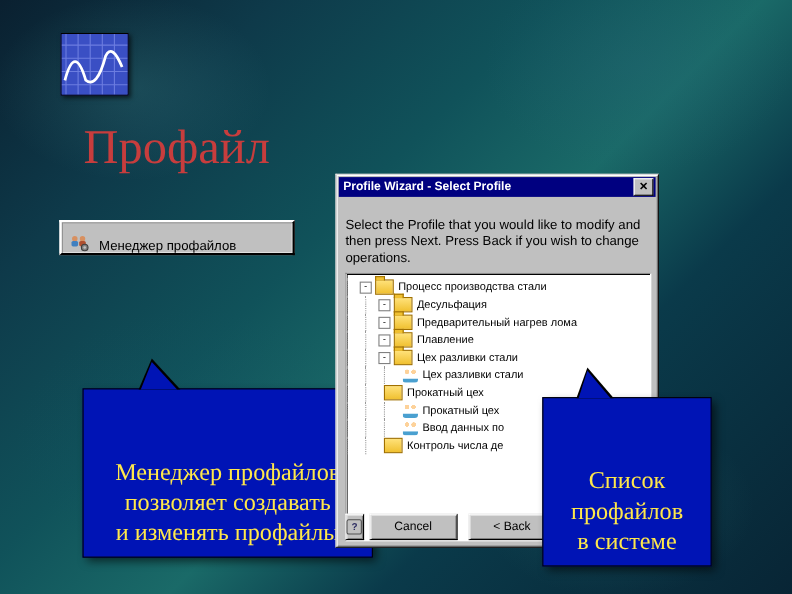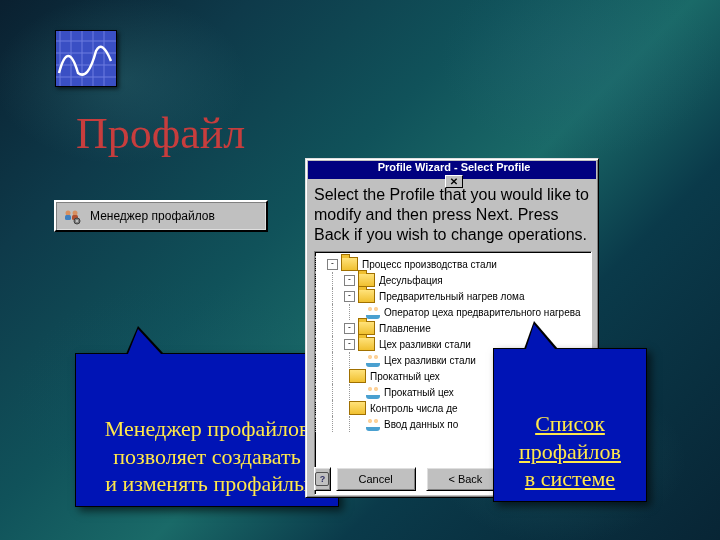--- a/index.html
+++ b/index.html
@@ -53,21 +53,21 @@
   }
 
   
   .mgr-btn {
     position: absolute;
     left: 54px;
     top: 200px;
     width: 198px;
     height: 28px;
     display: flex;
-    align-items: center;
+    align-items: flex-end;
     gap: 8px;
     padding: 0 6px;
     background: #c0c0c0;
     color: #000;
     font-size: 12px;
     border-top: 2px solid #fff;
     border-left: 2px solid #fff;
     border-right: 2px solid #000;
     border-bottom: 2px solid #000;
     box-shadow: 1px 1px 0 #808080 inset, -1px -1px 0 #dfdfdf inset;
@@ -99,21 +99,21 @@
     border-bottom: 28px solid #000;
   }
   .callout.c1 .ptr-fill {
     position: absolute;
     left: 52px; top: -25px;
     border-left: 10px solid transparent;
     border-right: 23px solid transparent;
     border-bottom: 25px solid #0014b5;
   }
   
-  .callout.c2 { left: 493px; top: 348px; width: 132px; z-index: 40; text-decoration: underline; }
+  .callout.c2 { left: 493px; top: 361px; width: 132px; z-index: 40; }
   .callout.c2 .ptr-border {
     position: absolute;
     left: 30px; top: -28px;
     border-left: 10px solid transparent;
     border-right: 24px solid transparent;
     border-bottom: 28px solid #000;
   }
   .callout.c2 .ptr-fill {
     position: absolute;
     left: 32px; top: -25px;
@@ -141,39 +141,38 @@
     height: 18px;
     margin: 2px;
     background: #000080;
     color: #fff;
     font-size: 11px;
     font-weight: bold;
     display: flex;
     align-items: center;
     padding-left: 4px;
     justify-content: space-between;
-    flex-direction: column;
   }
   .titlebar .close {
     width: 16px; height: 14px;
     background: #c0c0c0;
     border-top: 1px solid #fff;
     border-left: 1px solid #fff;
     border-right: 1px solid #000;
     border-bottom: 1px solid #000;
     margin: 2px;
     display: flex; align-items: center; justify-content: center;
     color: #000;
     font-size: 10px;
     font-family: Arial;
     cursor: pointer;
   }
   .win .instr {
-    margin: 6px 8px 6px 8px;
-    font-size: 16px;
+    margin: 18px 8px 6px 8px;
+    font-size: 12px;
     color: #000;
     line-height: 1.25;
   }
   .tree {
     margin: 4px 8px 0 8px;
     width: calc(100% - 16px);
     height: 238px;
     background: #fff;
     border-top: 1px solid #808080;
     border-left: 1px solid #808080;
@@ -308,27 +307,20 @@
       <div class="tree-row">
         <span class="sp"></span>
         <span class="sp"></span>
         <span class="toggle">-</span>
         <span class="folder open"></span>
         <span class="lbl">Предварительный нагрев лома</span>
       </div>
       <div class="tree-row">
         <span class="sp"></span>
         <span class="sp"></span>
-        <span class="sp"></span>
-        <span class="role"></span>
-        <span class="lbl">Оператор цеха предварительного нагрева</span>
-      </div>
-      <div class="tree-row">
-        <span class="sp"></span>
-        <span class="sp"></span>
         <span class="toggle">-</span>
         <span class="folder open"></span>
         <span class="lbl">Плавление</span>
       </div>
       <div class="tree-row">
         <span class="sp"></span>
         <span class="sp"></span>
         <span class="toggle">-</span>
         <span class="folder open"></span>
         <span class="lbl">Цех разливки стали</span>
@@ -349,29 +341,29 @@
       <div class="tree-row">
         <span class="sp"></span>
         <span class="sp"></span>
         <span class="sp"></span>
         <span class="role"></span>
         <span class="lbl">Прокатный цех</span>
       </div>
       <div class="tree-row">
         <span class="sp"></span>
         <span class="sp"></span>
+        <span class="sp"></span>
+        <span class="role"></span>
+        <span class="lbl">Ввод данных по</span>
+      </div>
+      <div class="tree-row">
+        <span class="sp"></span>
+        <span class="sp"></span>
         <span class="folder"></span>
         <span class="lbl">Контроль числа де</span>
-      </div>
-      <div class="tree-row">
-        <span class="sp"></span>
-        <span class="sp"></span>
-        <span class="sp"></span>
-        <span class="role"></span>
-        <span class="lbl">Ввод данных по</span>
       </div>
     </div>
 
   <div class="btnbar">
     <div class="wbtn icon-only">
       <span class="qicon">?</span>
     </div>
     <div class="wbtn" style="width:58px">Cancel</div>
     <div style="flex:1"></div>
     <div class="wbtn" style="width:58px">&lt; Back</div>

